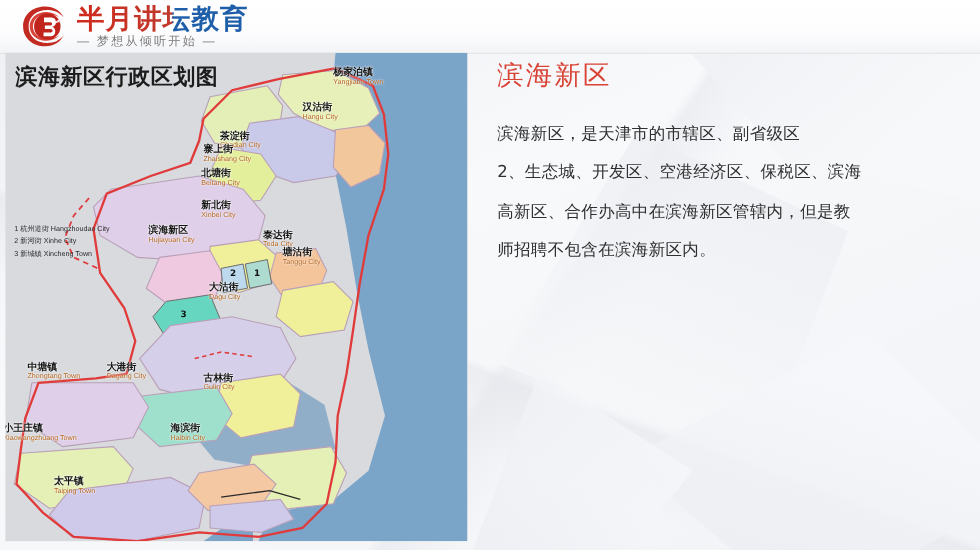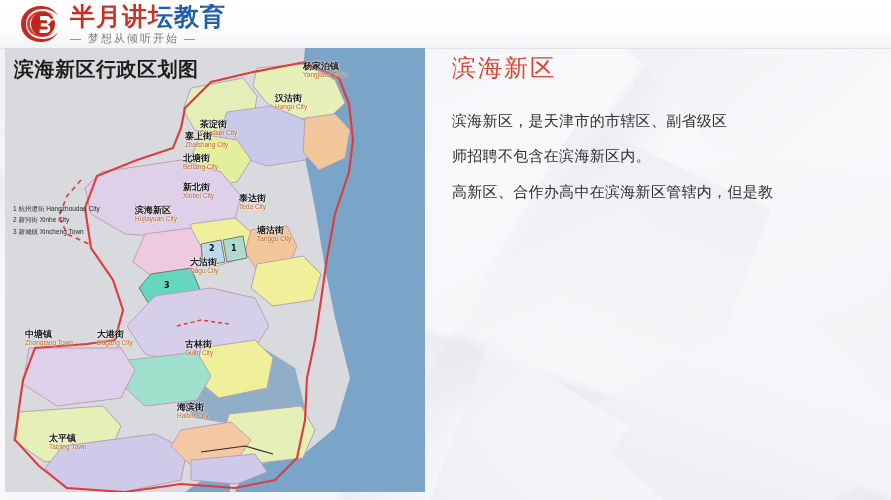--- a/index.html
+++ b/index.html
@@ -183,21 +183,21 @@
       <span class="en">Zhaishang City</span>
     </div>
     <div class="mlab" style="left:178px;top:106px;width:90px;">
       <span class="cn">北塘街</span>
       <span class="en">Beitang City</span>
     </div>
     <div class="mlab" style="left:178px;top:135px;width:76px;">
       <span class="cn">新北街</span>
       <span class="en">Xinbei City</span>
     </div>
-    <div class="mlab" style="left:234px;top:146px;width:72px;">
+    <div class="mlab" style="left:234px;top:162px;width:72px;">
       <span class="cn">泰达街</span>
       <span class="en">Teda City</span>
     </div>
     <div class="mlab" style="left:130px;top:158px;width:96px;">
       <span class="cn">滨海新区</span>
       <span class="en">Hujiayuan City</span>
     </div>
     <div class="mlab" style="left:252px;top:178px;width:78px;">
       <span class="cn">塘沽街</span>
       <span class="en">Tanggu City</span>
@@ -211,36 +211,41 @@
       <span class="en">Gulin City</span>
     </div>
     <div class="mlab" style="left:20px;top:282px;width:96px;">
       <span class="cn">中塘镇</span>
       <span class="en">Zhongtang Town</span>
     </div>
     <div class="mlab" style="left:92px;top:282px;width:76px;">
       <span class="cn">大港街</span>
       <span class="en">Dagang City</span>
     </div>
+    <div class="mlab" style="left:-2px;top:338px;width:112px;">
+      <span class="cn">小王庄镇</span>
+      <span class="en">Xiaowangzhuang Town</span>
+    </div>
     <div class="mlab" style="left:44px;top:386px;width:80px;">
       <span class="cn">太平镇</span>
       <span class="en">Taiping Town</span>
     </div>
-    <div class="mlab" style="left:172px;top:338px;width:76px;margin-top:17px;">
+    <div class="mlab" style="left:150px;top:338px;width:76px;">
       <span class="cn">海滨街</span>
       <span class="en">Haibin City</span>
     </div>
 
     <div class="mnum" style="left:226px;top:196px;">1</div>
     <div class="mnum" style="left:204px;top:196px;">2</div>
     <div class="mnum" style="left:159px;top:233px;">3</div>
   </div>
 
   <div id="content">
     <div id="content-title">滨海新区</div>
     <div id="content-body">
       <p>滨海新区，是天津市的市辖区、副省级区</p>
+      <p>2、生态城、开发区、空港经济区、保税区、滨海</p>
+      <p>高新区、合作办高中在滨海新区管辖内，但是教</p>
       <p>师招聘不包含在滨海新区内。</p>
-      <p>高新区、合作办高中在滨海新区管辖内，但是教</p>
     </div>
   </div>
 
 </div>
 
 </body></html>

